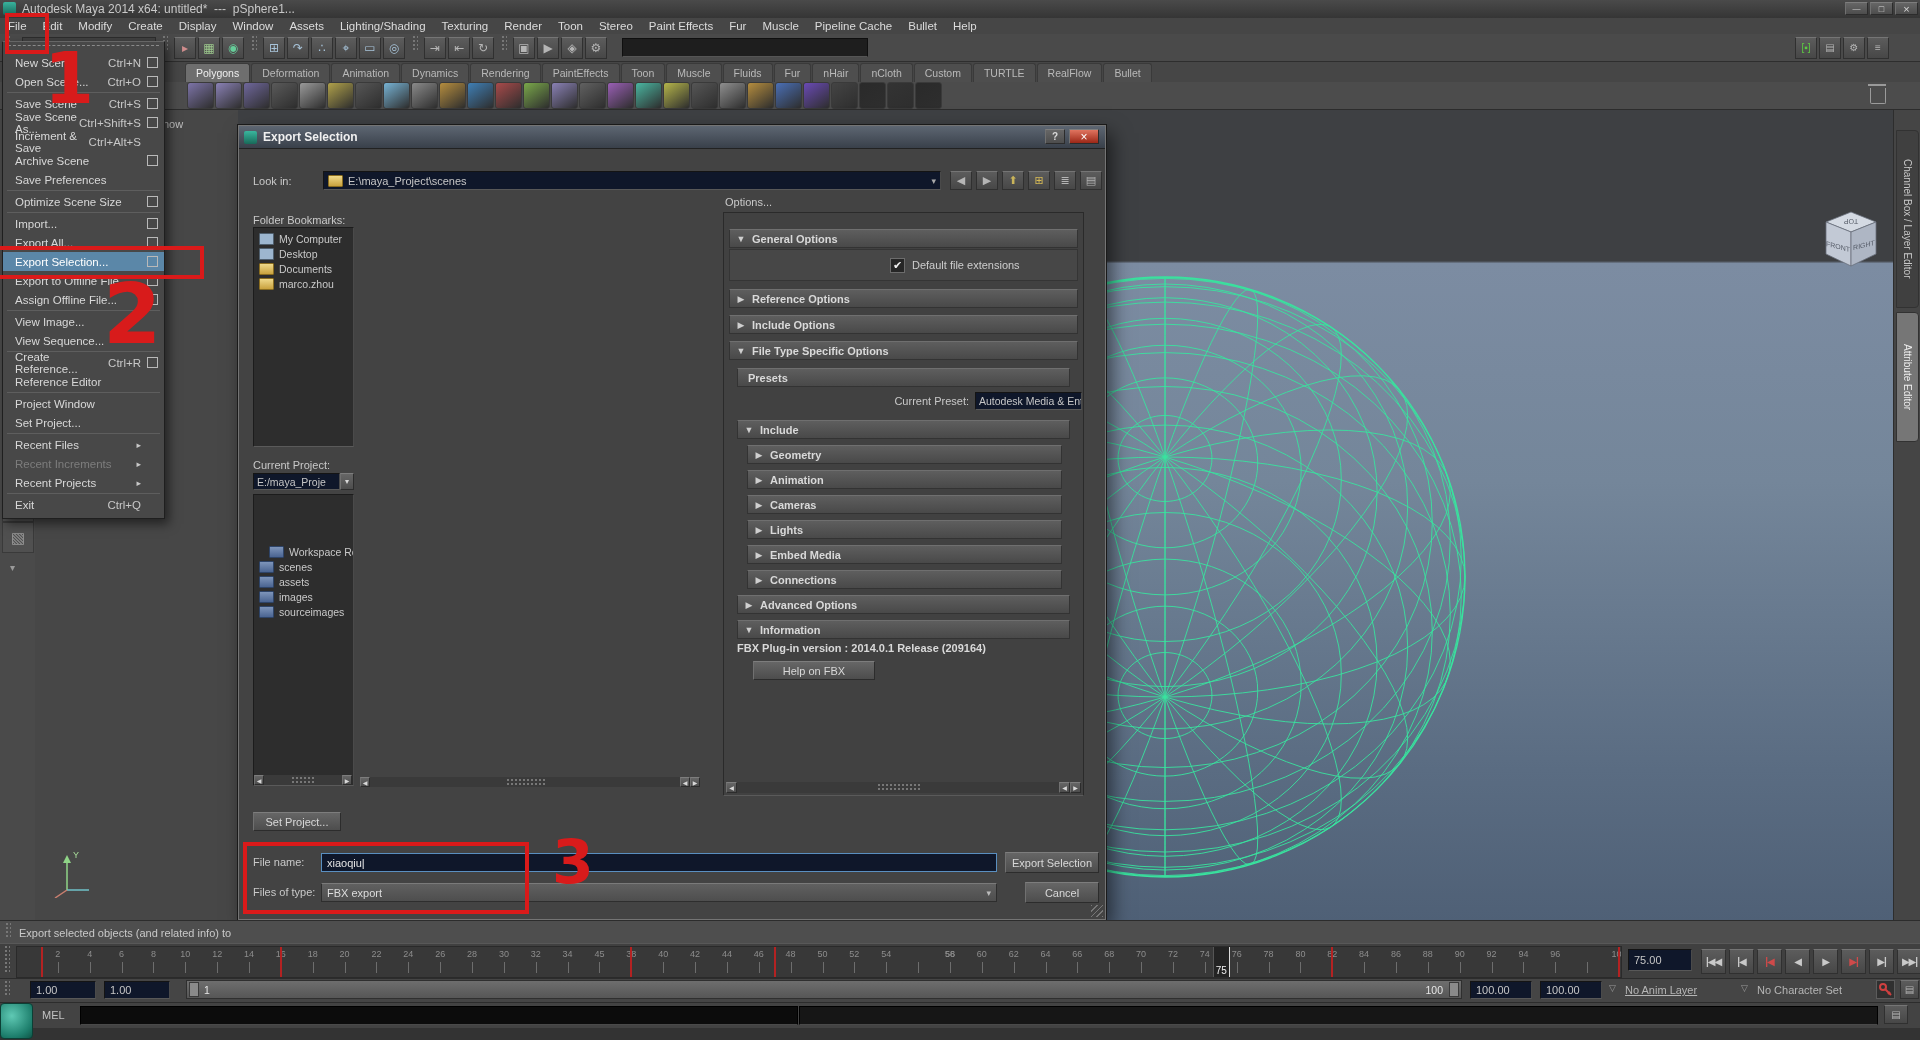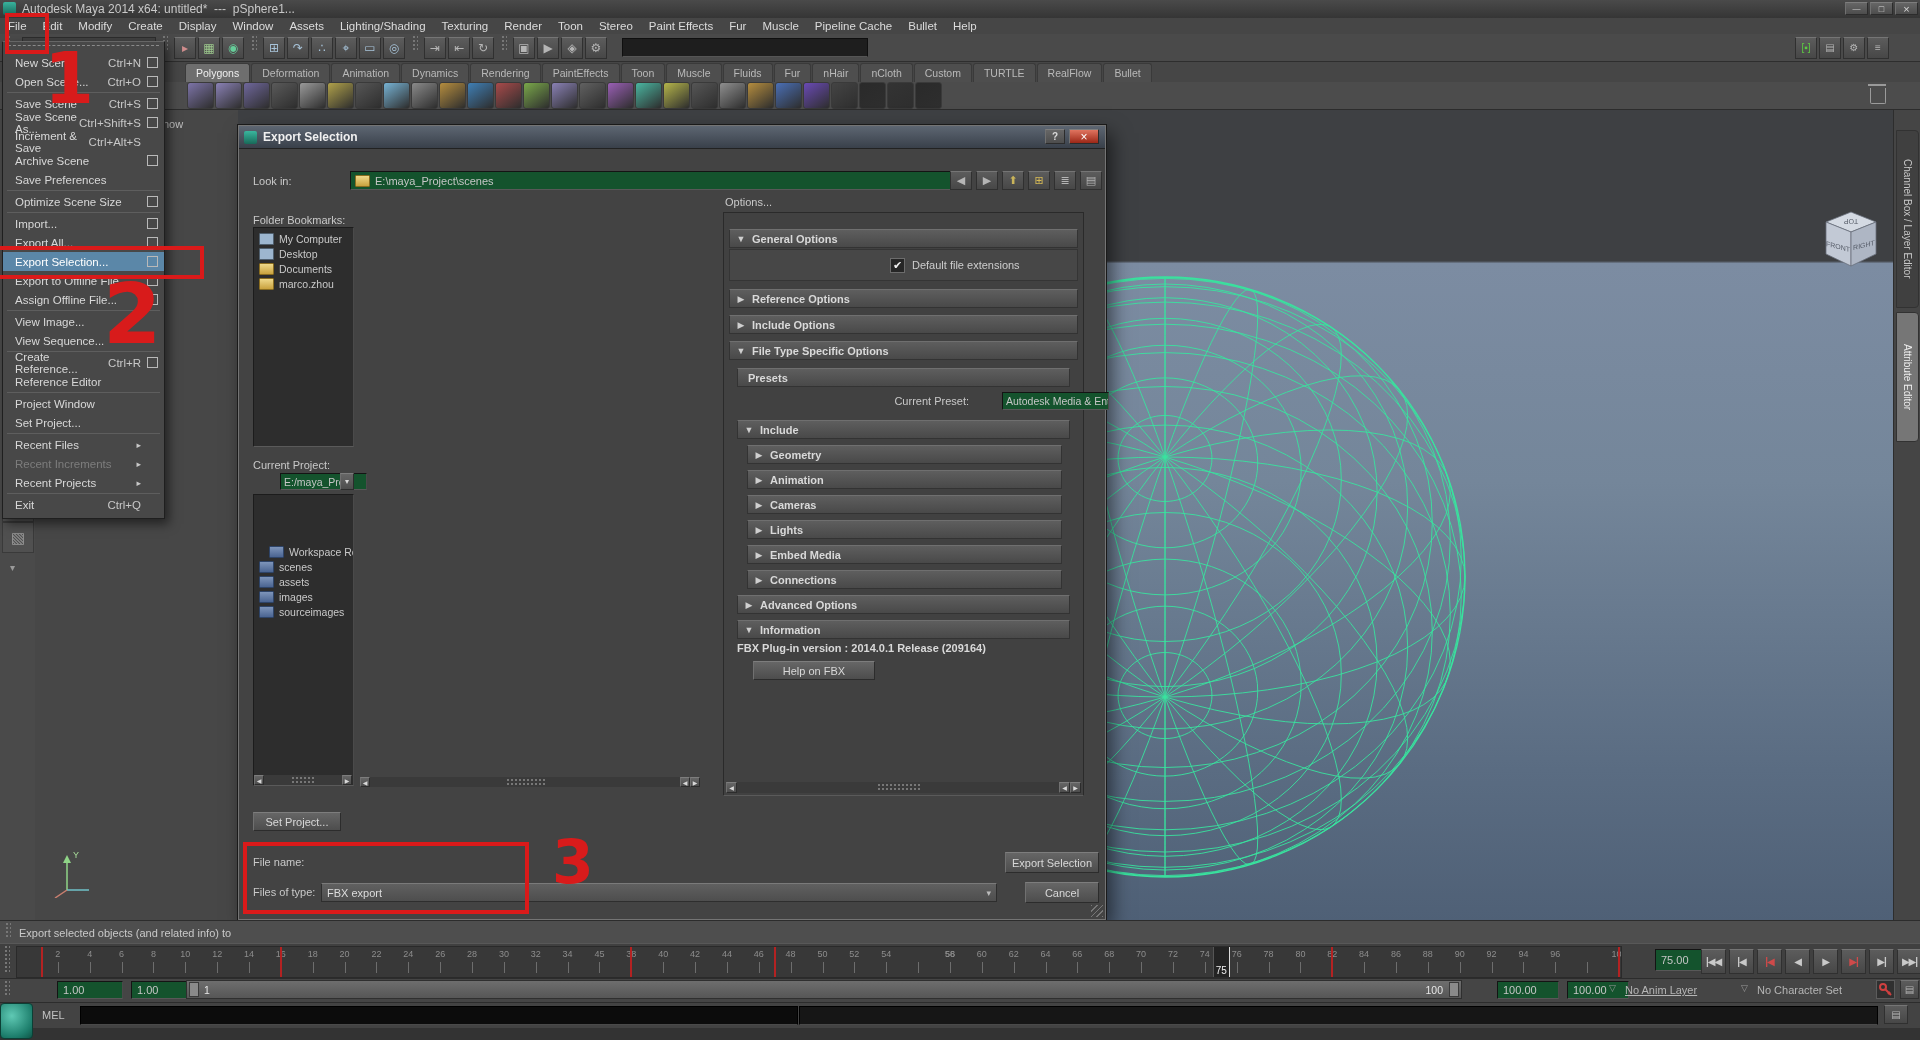--- a/index.html
+++ b/index.html
@@ -3,22 +3,22 @@
 <meta charset="utf-8">
 <style>
   html,body{margin:0;padding:0;background:#2b2b2b;}
   #root{position:relative;width:1920px;height:1040px;overflow:hidden;background:#3a3a3a;
         font-family:"Liberation Sans","DejaVu Sans",sans-serif;font-size:12px;color:#cfcfcf;
         -webkit-user-select:none;user-select:none;}
   .abs{position:absolute;}
   .row{display:flex;align-items:center;}
   .btn{background:linear-gradient(#666,#4d4d4d);border:1px solid #2c2c2c;border-top-color:#7d7d7d;border-left-color:#707070;
        color:#d8d8d8;display:flex;align-items:center;justify-content:center;box-sizing:border-box;}
-  .rec{background:#14532d;border:1px solid #141414;border-bottom-color:#585858;border-right-color:#4a4a4a;
-       color:#c6c6c6;box-sizing:border-box;margin-left:27px;}
+  .rec{background:#0f172a;border:1px solid #141414;border-bottom-color:#585858;border-right-color:#4a4a4a;
+       color:#c6c6c6;box-sizing:border-box;}
   .listbox{background:#2d2d2d;border:1px solid #1c1c1c;border-bottom-color:#5a5a5a;border-right-color:#4a4a4a;
        box-sizing:border-box;overflow:hidden;}
   .grip{width:7px;align-self:stretch;background-image:radial-gradient(#777 1px,transparent 1.2px);background-size:4px 4px;background-position:1px 1px;}
   .icbtn{width:22px;height:22px;margin:0 1px;background:linear-gradient(#5c5c5c,#474747);border:1px solid #303030;border-top-color:#757575;
        display:flex;align-items:center;justify-content:center;font-size:12px;color:#b5b5b5;box-sizing:border-box;}
   .menu-item{height:19px;display:flex;align-items:center;padding:0 6px 0 12px;font-size:11.5px;color:#d8d8d8;}
   .menu-item .sc{margin-left:auto;padding-right:6px;color:#c8c8c8;}
   .menu-item .ob{width:9px;height:9px;border:1px solid #b9b9b9;flex:none;}
   .menu-sep{height:1px;background:#5e5e5e;margin:1px 4px;}
   .fhdr{position:absolute;height:19px;background:linear-gradient(#5e5e5e,#494949);border:1px solid #333;border-top-color:#6f6f6f;
@@ -388,20 +388,24 @@
         <div class="btn" style="position: absolute; left: 514px; top: 535px; width: 122px; height: 19px; font-size: 11px;">Help on FBX</div>
       </div>
     <div class="abs row" style="left:487px;top:656px;width:355px;height:11px;background:#3a3a3a;">
       <span class="btn" style="width:11px;height:11px;font-size:6px;">◀</span>
       <span class="grip" style="margin:0 auto;width:44px;height:9px;"></span>
       <span class="btn" style="width:11px;height:11px;font-size:6px;">◀</span>
       <span class="btn" style="width:11px;height:11px;font-size:6px;">▶</span>
     </div>
 
     <span class="abs" style="left:14px;top:730px;font-size:11px;color:#c9c9c9;">File name:</span>
+    <div class="abs row rec" role="textbox" style="left:82px;top:727px;width:676px;height:19px;border:1px solid #5a8fc0;">
+      <span style="font-size:11px;padding-left:5px;color:#e2e2e2;">xiaoqiu</span>
+      <span style="color:#f2f2f2;font-size:11px;">|</span>
+    </div>
     <div class="abs btn" style="left:766px;top:726px;width:94px;height:21px;font-size:11px;">Export Selection</div>
 
     <span class="abs" style="left:14px;top:760px;font-size:11px;color:#c9c9c9;">Files of type:</span>
     <div class="abs row" style="left:82px;top:757px;width:676px;height:19px;background:linear-gradient(#606060,#4e4e4e);border:1px solid #2e2e2e;border-top-color:#7a7a7a;box-sizing:border-box;">
       <span style="font-size:11px;padding-left:5px;color:#dcdcdc;">FBX export</span>
       <span style="margin-left:auto;margin-right:5px;font-size:9px;color:#bbb;">▾</span>
     </div>
     <div class="abs btn" style="left:786px;top:756px;width:74px;height:21px;font-size:11px;">Cancel</div>
     <div style="position:absolute;right:2px;bottom:2px;width:12px;height:12px;
                 background:repeating-linear-gradient(135deg,#777 0 1px,transparent 1px 4px);"></div>

